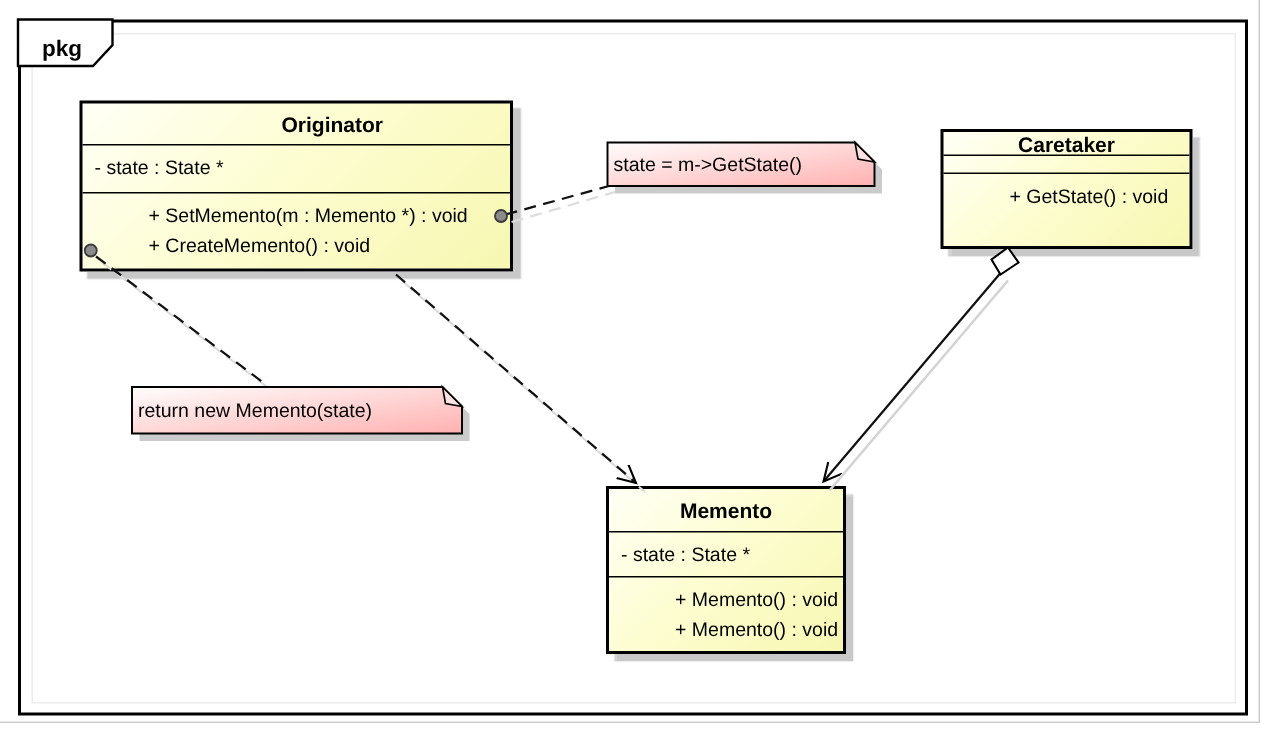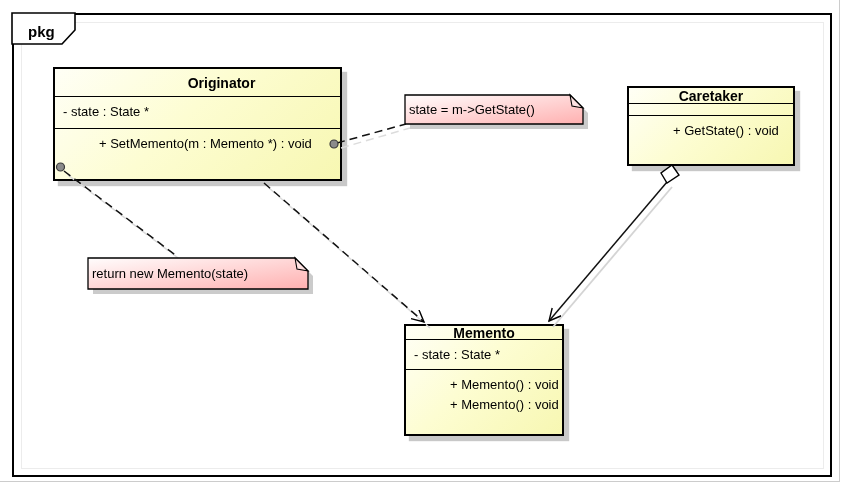--- a/index.html
+++ b/index.html
@@ -34,41 +34,42 @@
   .cls-methods{box-sizing:border-box;padding:5px 0 0 16px;margin-left:20px;}
   .member{padding-left:8px;line-height:20px;white-space:nowrap;}
   
   #cls-originator{left:53px;top:67px;width:289px;height:114px;}
   #cls-originator .cls-title{height:28px;padding-left:48px;}
   #cls-originator .cls-attrs{height:32px;}
   #cls-caretaker{left:627px;top:86px;width:168px;height:80px;}
   #cls-caretaker .cls-title{height:16px;}
   #cls-caretaker .cls-attrs{height:12px;padding:0;}
   #cls-memento{left:404px;top:324px;width:160px;height:112px;}
-  #cls-memento .cls-title{height:14px;}
+  #cls-memento .cls-title{height:29px;}
   #cls-memento .cls-attrs{height:30px;}
   .overlay{position:absolute;left:0;top:0;}
   .note-text{font-family:"Liberation Sans",sans-serif;font-size:13px;fill:#000;}
   .pkg-text{font-family:"Liberation Sans",sans-serif;font-size:15px;font-weight:bold;fill:#000;}
 </style>
 </head>
 <body>
 
 <div class="canvas">
   <div class="canvas-edge"></div>
   <div class="frame"></div>
   <div class="frame-inner"></div>
 
   <div class="cls" id="cls-originator">
     <div class="cls-title">Originator</div>
     <div class="cls-attrs">
       <div class="member">- state : State *</div>
     </div>
     <div class="cls-methods">
       <div class="member">+ SetMemento(m : Memento *) : void</div>
+      <div class="member">+ CreateMemento() : void</div>
     </div>
   </div>
 
   <div class="cls" id="cls-caretaker">
     <div class="cls-title">Caretaker</div>
     <div class="cls-attrs"></div>
     <div class="cls-methods">
       <div class="member">+ GetState() : void</div>
     </div>
   </div>

